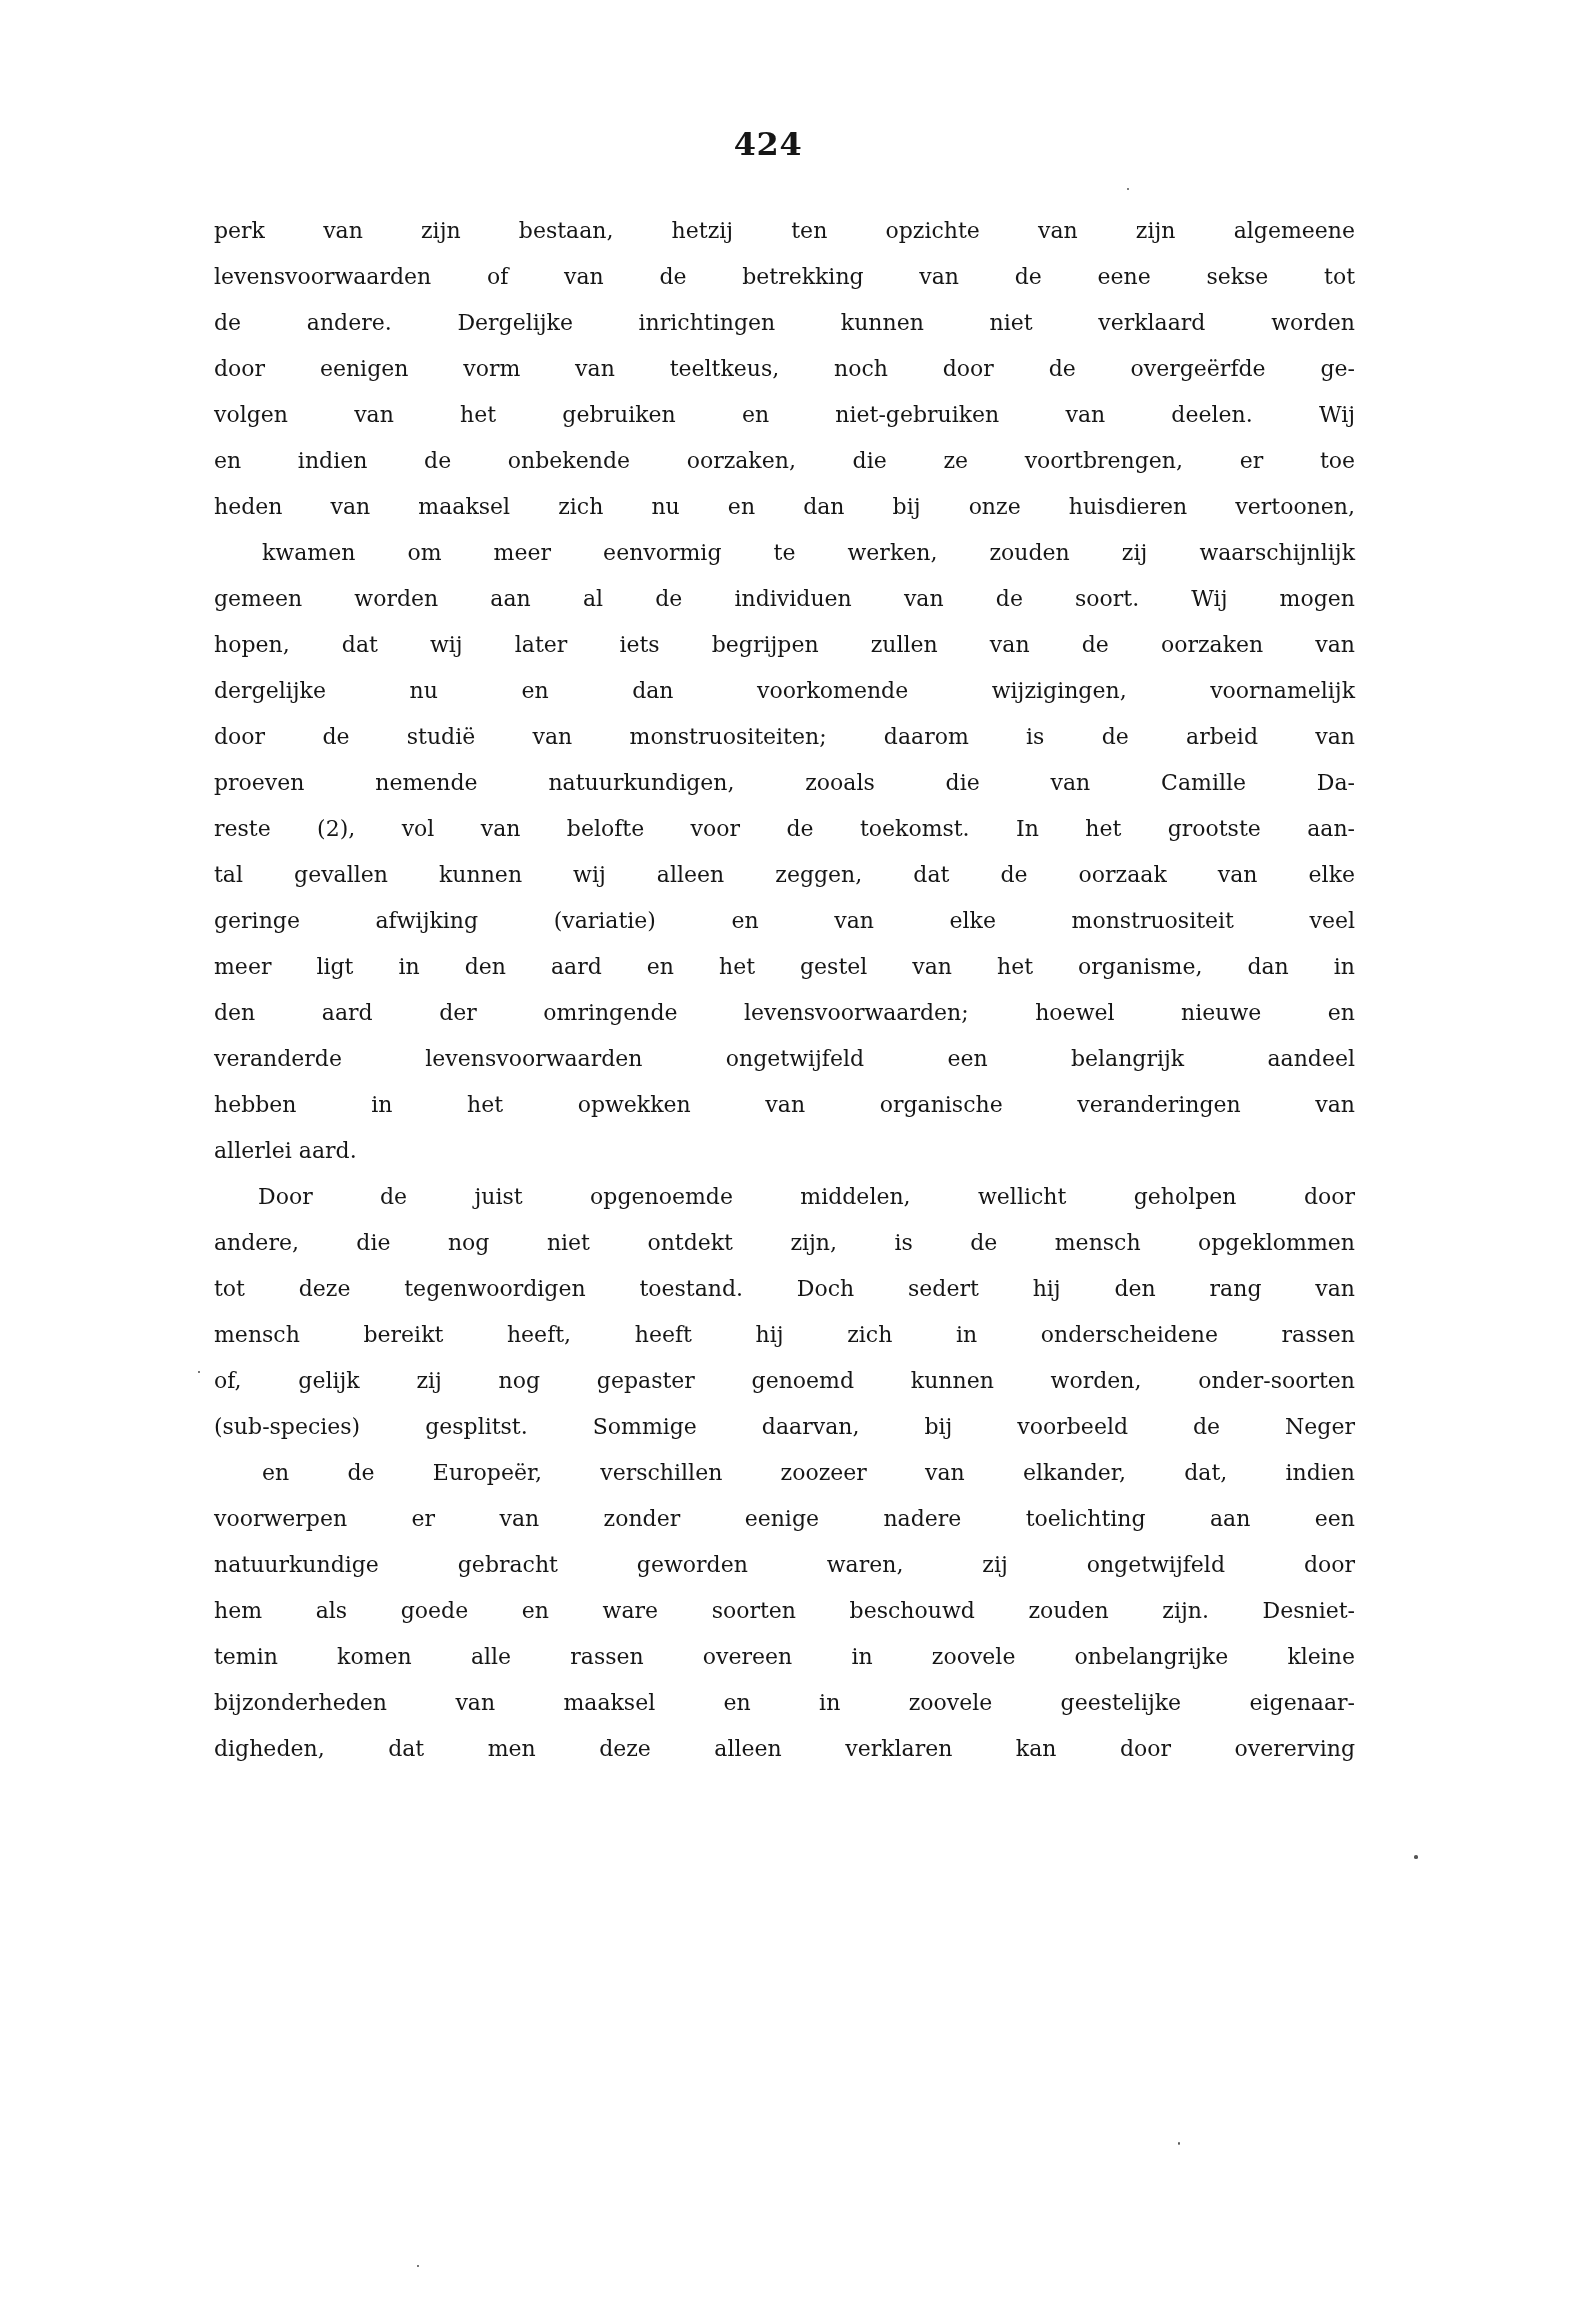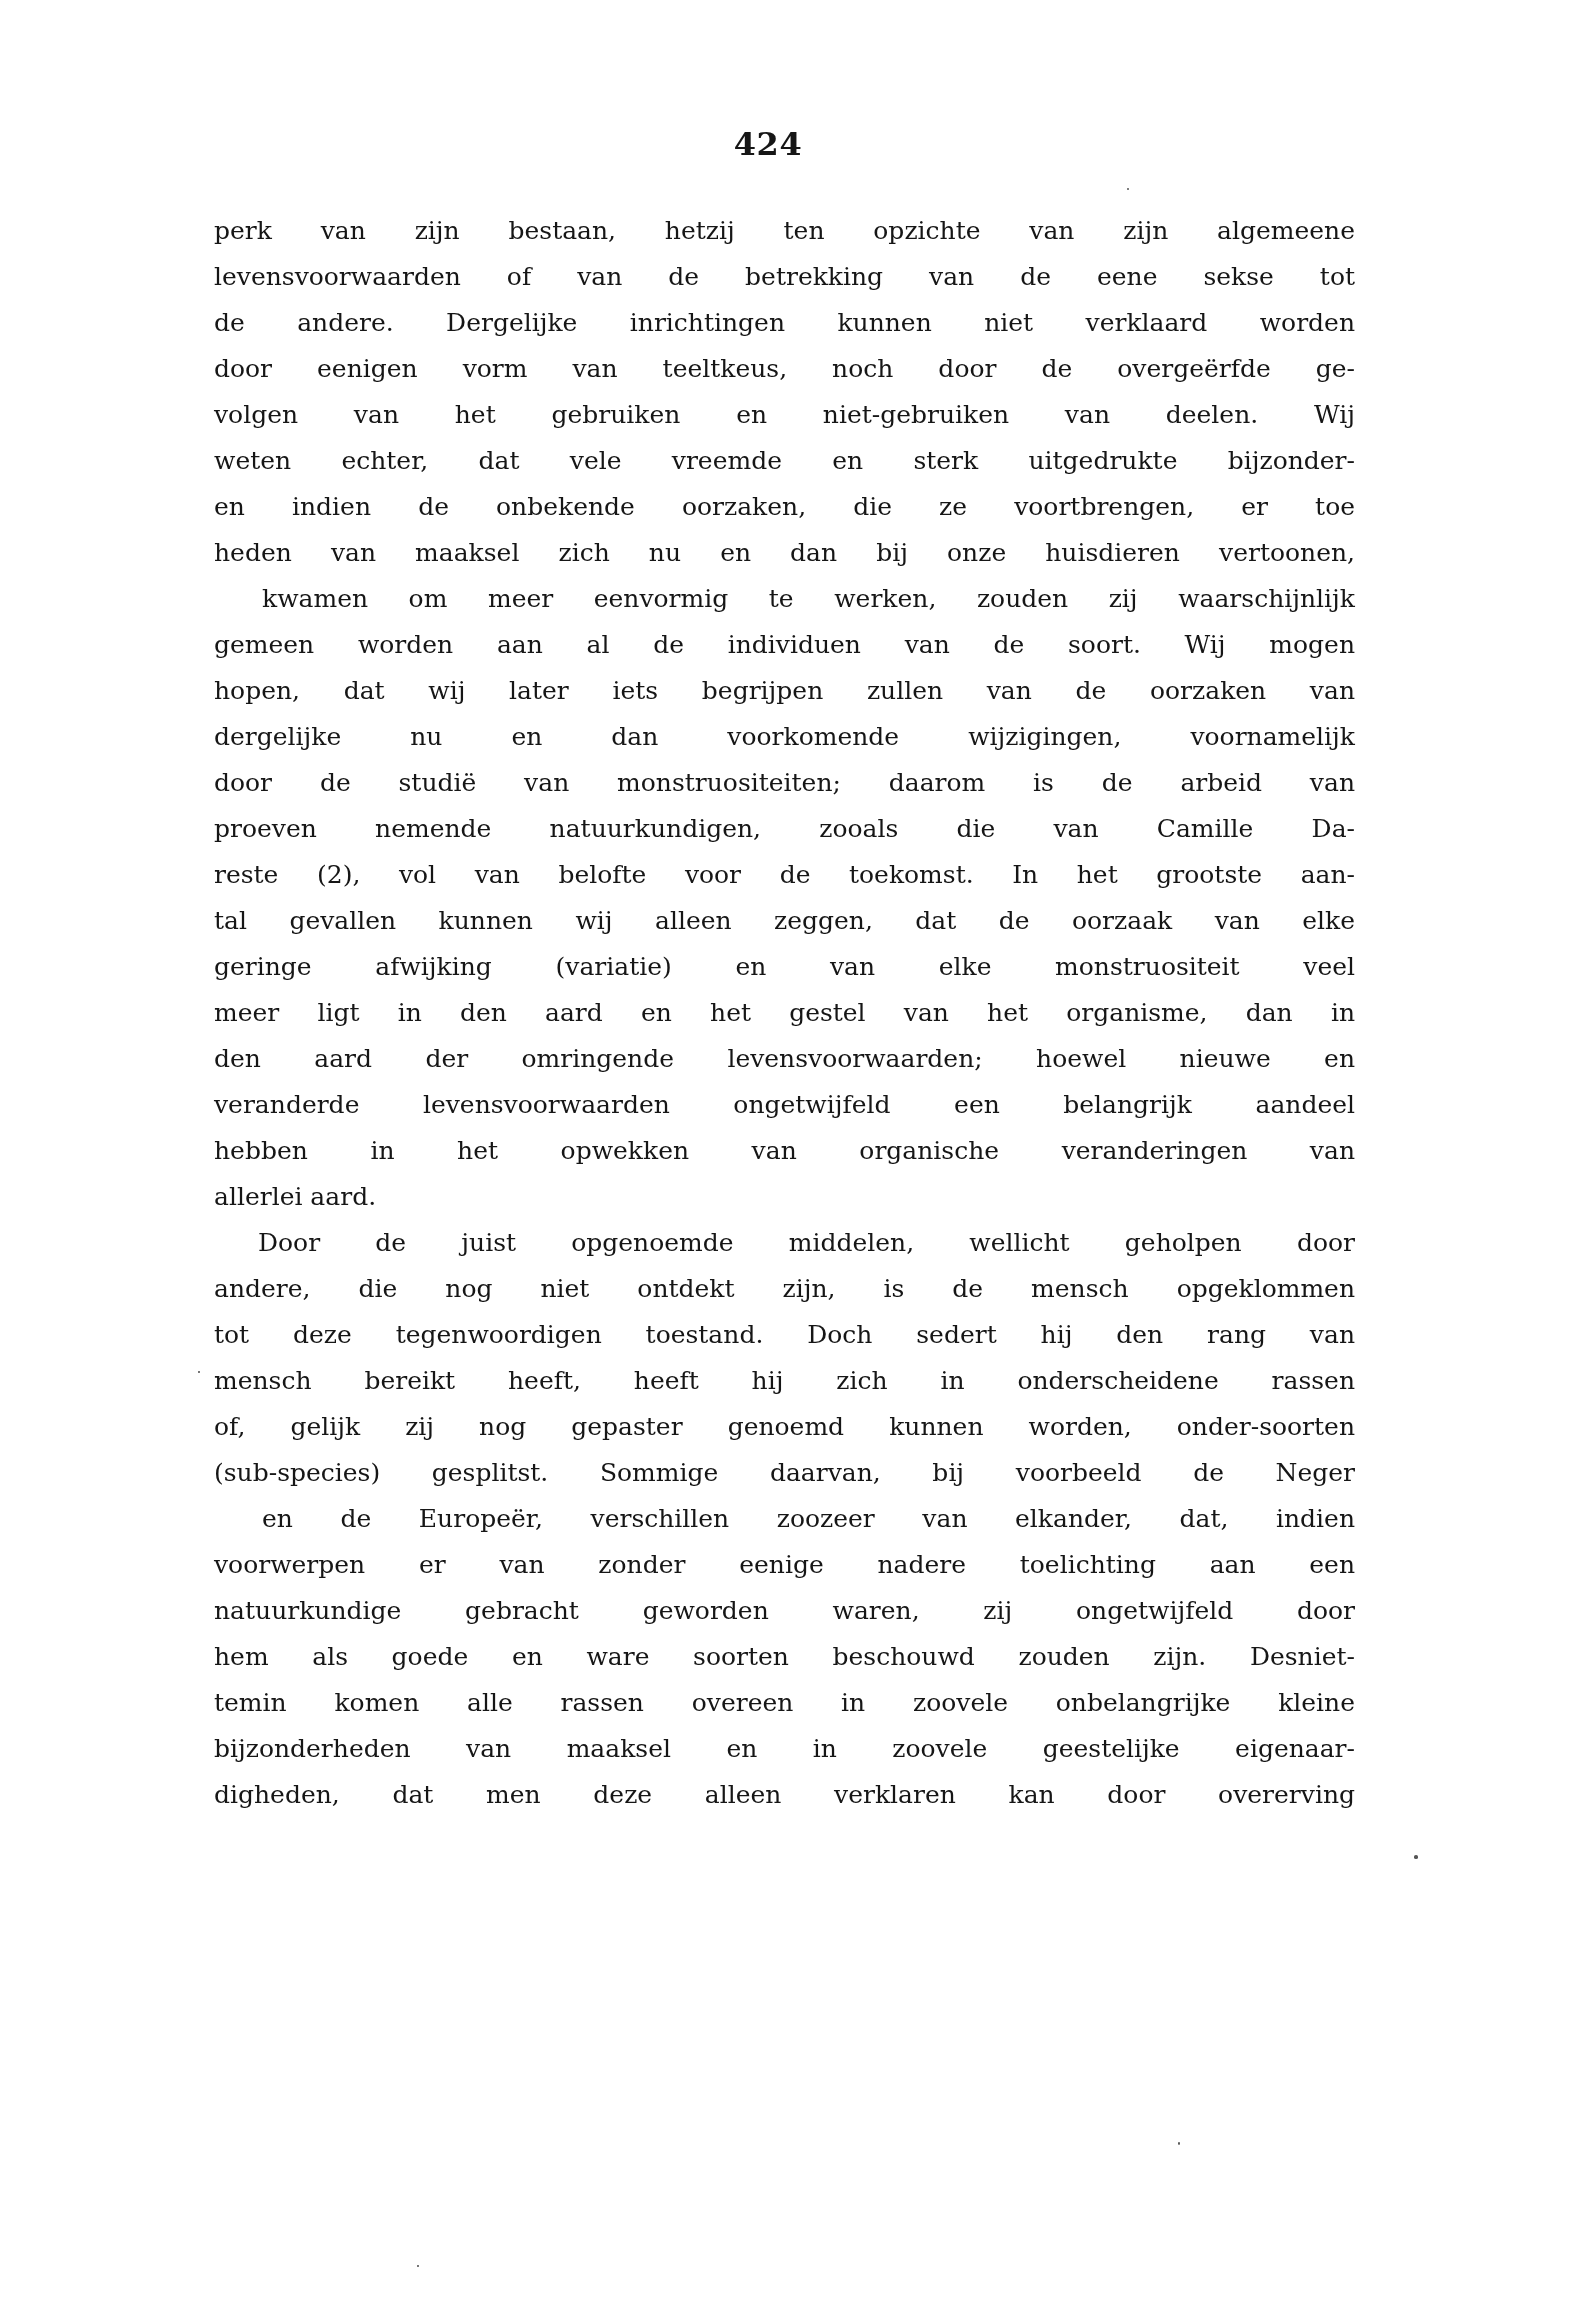--- a/index.html
+++ b/index.html
@@ -28,21 +28,21 @@
     .text-block {
       position: absolute;
       top: 208px;
       left: 214px;
       width: 1141px;
     }
     .line {
       display: block;
       height: 46px;
       line-height: 46px;
-      font-size: 25px;
+      font-size: 22px;
       white-space: nowrap;
       text-align: justify;
       text-align-last: justify;
       transform-origin: left center;
     }
     .line.last {
       text-align-last: left;
     }
     .line.indent {
       padding-left: 44px;
@@ -58,21 +58,20 @@
 
 <div>
   <div class="page-number">424</div>
   <div class="text-block" id="text-block">
       <div>
         <span class="line" style="display: block;">perk van zijn bestaan, hetzij ten opzichte van zijn algemeene</span>
         <span class="line" style="display: block;">levensvoorwaarden of van de betrekking van de eene sekse tot</span>
         <span class="line" style="display: block;">de andere. Dergelijke inrichtingen kunnen niet verklaard worden</span>
         <span class="line" style="display: block;">door eenigen vorm van teeltkeus, noch door de overgeërfde ge-</span>
         <span class="line" style="display: block;">volgen van het gebruiken en niet-gebruiken van deelen. Wij</span>
-        <span class="line" style="display: block;">weten echter, dat vele vreemde en sterk uitgedrukte bijzonder-</span>
         <span class="line" style="display: block;">en indien de onbekende oorzaken, die ze voortbrengen, er toe</span>
         <span class="line" style="display: block;">heden van maaksel zich nu en dan bij onze huisdieren vertoonen,</span>
         <span class="line" style="display: block; margin-left: 48px;">kwamen om meer eenvormig te werken, zouden zij waarschijnlijk</span>
         <span class="line" style="display: block;">gemeen worden aan al de individuen van de soort. Wij mogen</span>
         <span class="line" style="display: block;">hopen, dat wij later iets begrijpen zullen van de oorzaken van</span>
         <span class="line" style="display: block;">dergelijke nu en dan voorkomende wijzigingen, voornamelijk</span>
         <span class="line" style="display: block;">door de studië van monstruositeiten; daarom is de arbeid van</span>
         <span class="line" style="display: block;">proeven nemende natuurkundigen, zooals die van Camille Da-</span>
         <span class="line" style="display: block;">reste (2), vol van belofte voor de toekomst. In het grootste aan-</span>
         <span class="line" style="display: block;">tal gevallen kunnen wij alleen zeggen, dat de oorzaak van elke</span>

